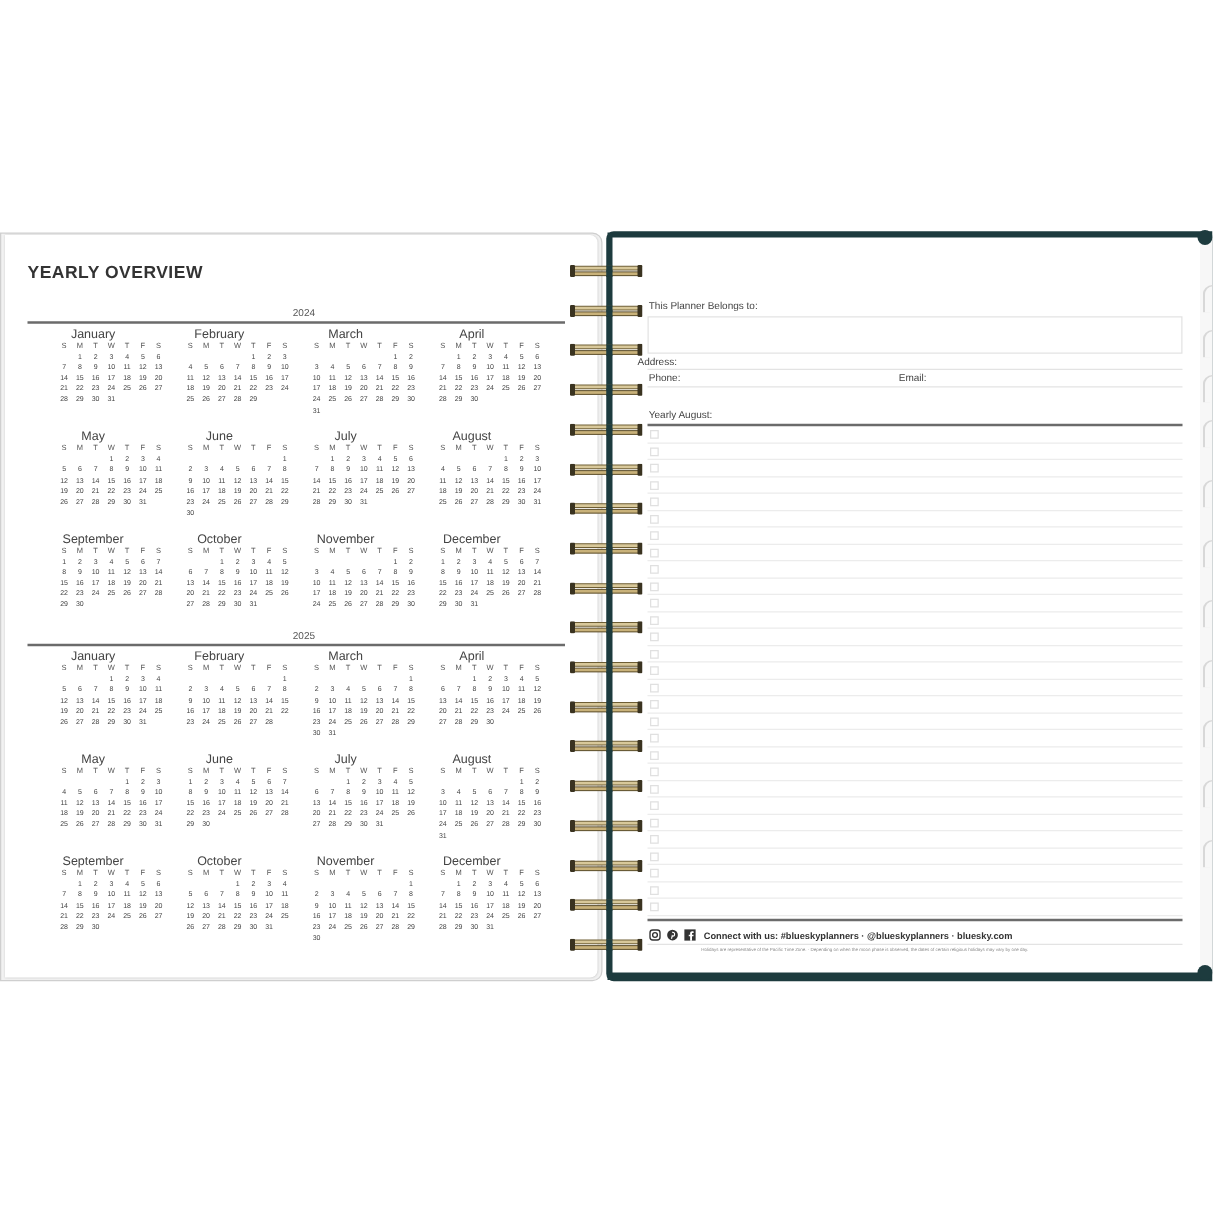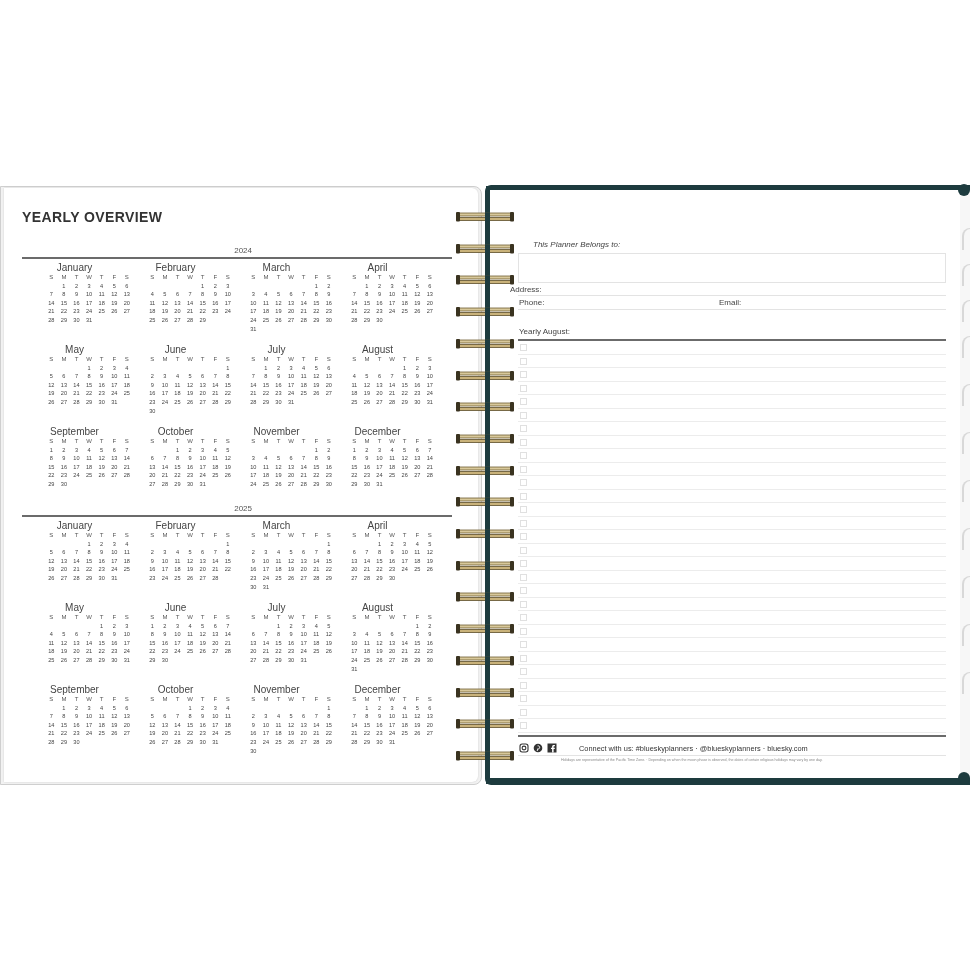--- a/index.html
+++ b/index.html
@@ -44,21 +44,21 @@
 
   .field-label { position: absolute; font-size: 8px; color: #444; }
   .owner-box { position: absolute; left: 28px; top: 63px; width: 428px; height: 30px; border: 1px solid #e3e3e3; }
   .thin-rule { position: absolute; left: 28px; width: 428px; height: 1px; background: #e3e3e3; }
   .dark-rule { position: absolute; left: 28px; width: 428px; height: 1.5px; background: #6b6b6b; }
   .goal-row { position: absolute; left: 28px; width: 428px; height: 13.5px; border-bottom: 1px solid #ececec; }
   .goal-box { position: absolute; left: 2px; top: 3px; width: 7px; height: 7px; border: 1px solid #e0e0e0; }
 
   .social { position: absolute; left: 29px; top: 553px; display: flex; align-items: center; gap: 4px; }
   .soc-icon { width: 10px; height: 10px; display: inline-block; }
-  .connect { font-size: 7.4px; color: #333; margin-left: 18px; white-space: nowrap; }
+  .connect { font-size: 7.4px; color: #333; margin-left: 2px; white-space: nowrap; font-weight: bold; }
   .disclaimer { position: absolute; left: 71px; top: 568px; font-size: 3.6px; color: #888; white-space: nowrap; }
 
   
   .ring { position: absolute; left: 456px; width: 58px; height: 10px; }
   .spine { position: absolute; left: 486px; top: 186px; width: 4px; height: 598px; background: #1d3b3e; }
 </style>
 </head>
 <body>
 
 <div class="left-page-back"></div>
@@ -1164,21 +1164,21 @@
             <span>31</span>
           </div>
         </div>
       </div>
   </div>
 </div>
 
 <div class="right-cover"></div>
 <div class="spine"></div>
 <div class="right-page">
-  <div class="field-label" style="left:43px; top:50px;font-style:italic;">This Planner Belongs to:</div>
+  <div class="field-label" style="left:29px; top:50px;">This Planner Belongs to:</div>
   <div class="owner-box"></div>
   <div class="field-label" style="left:20px; top:95px;">Address:</div>
   <div class="thin-rule" style="top:105px;"></div>
   <div class="field-label" style="left:29px; top:108px;">Phone:</div>
   <div class="field-label" style="left:229px; top:108px;">Email:</div>
   <div class="thin-rule" style="top:119px;"></div>
   <div class="field-label" style="left:29px; top:137px;">Yearly August:</div>
   <div class="dark-rule" style="top:149px;"></div>
   <div id="goals">
       <div class="goal-row" style="top: 151px;">

